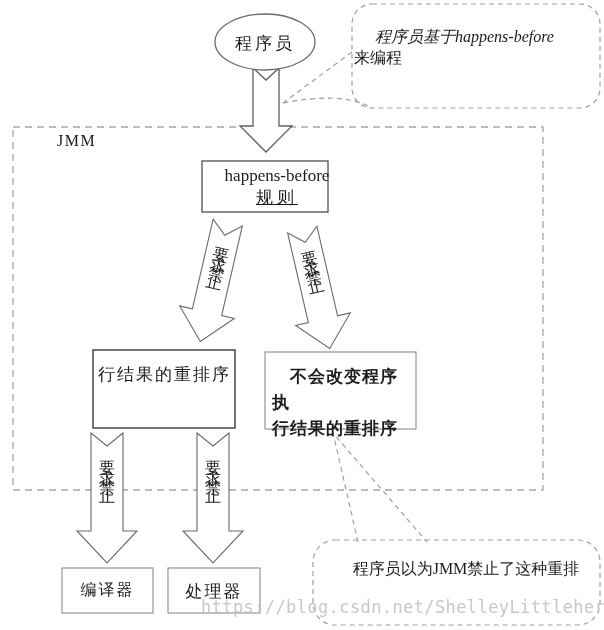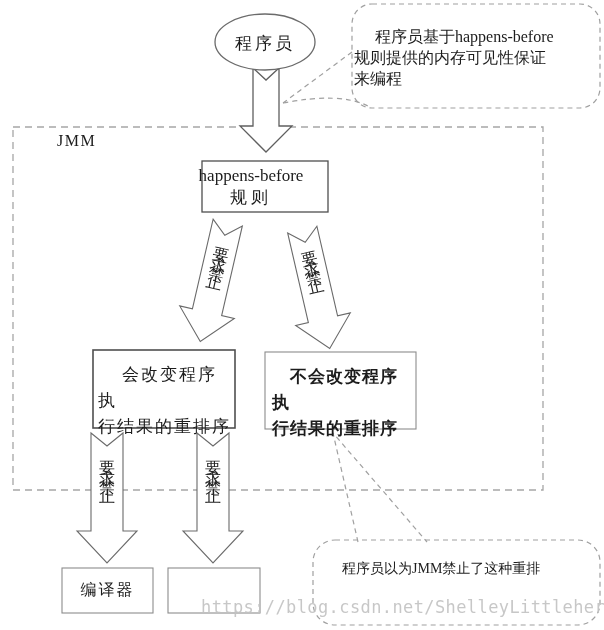--- a/index.html
+++ b/index.html
@@ -55,47 +55,46 @@
     <rect x="93" y="350" width="142" height="78" fill="#ffffff" stroke="#4f4f4f" stroke-width="1.6"></rect>
     <rect x="265" y="352" width="151" height="77" fill="#ffffff" stroke="#8c8c8c" stroke-width="1.1"></rect>
     <rect x="62" y="568" width="91" height="45" fill="#ffffff" stroke="#8c8c8c" stroke-width="1.1"></rect>
     <rect x="168" y="568" width="92" height="45" fill="#ffffff" stroke="#8c8c8c" stroke-width="1.1"></rect>
   </svg>
 
   <div class="txt center" style="left:215px;top:32px;width:100px;font-size:17px;letter-spacing:3px;">程序员</div>
 
   <div class="txt" style="left:57px;top:132px;font-size:16px;letter-spacing:1.5px;">JMM</div>
 
-  <div class="txt center" style="left:188px;top:165px;width:126px;font-size:17px;line-height:22px;">
+  <div class="txt center" style="left:214px;top:165px;width:126px;font-size:17px;line-height:22px;">
     <div>happens-before</div>
-    <div style="letter-spacing:4px;">规则</div>
+    <div style="letter-spacing:4px;text-decoration:underline;">规则</div>
   </div>
 
   <div class="vlab" style="left:205px;top:234px;height:100px;transform:rotate(13deg);">要求禁止</div>
   <div class="vlab" style="left:307px;top:238px;height:100px;transform:rotate(-13deg);">要求禁止</div>
 
   <div class="txt box-text" style="left:98px;top:362px;width:133px;white-space:normal;">
-    <div style="text-indent:24px;letter-spacing:2px;">会改变程序执</div>
     <div style="letter-spacing:2px;">行结果的重排序</div>
   </div>
   <div class="txt box-text" style="left:272px;top:364px;width:140px;white-space:normal;font-weight:bold;">
     <div style="text-indent:18px;letter-spacing:1px;">不会改变程序执</div>
     <div style="letter-spacing:1px;">行结果的重排序</div>
   </div>
 
   <div class="vlab" style="left:98px;top:448px;height:100px;">要求禁止</div>
   <div class="vlab" style="left:204px;top:448px;height:100px;">要求禁止</div>
 
   <div class="txt center" style="left:62px;top:580px;width:91px;font-size:16px;letter-spacing:2px;">编译器</div>
+  <div class="txt center" style="left:168px;top:580px;width:92px;font-size:17px;letter-spacing:2px;">处理器</div>
 
   <div class="txt callout-text" style="left:354px;top:26px;width:240px;">
-    <div style="text-indent:21px;">程序员基于happens-before</div>
-    <div>规则提供的内存可见性保证</div>
+    <div style="text-indent:21px;font-style:italic;">程序员基于happens-before</div>
     <div>来编程</div>
   </div>
 
-  <div class="txt callout-text" style="left:322px;top:556px;width:268px;font-size:14px;line-height:26px;">
+  <div class="txt callout-text" style="left:322px;top:556px;width:268px;font-size:16px;line-height:26px;text-align:center;">
     <div style="text-indent:20px;">程序员以为JMM禁止了这种重排</div>
   </div>
 
   <div class="watermark">https://blog.csdn.net/ShelleyLittlehero</div>
 
 </div>
 
 </body></html>

